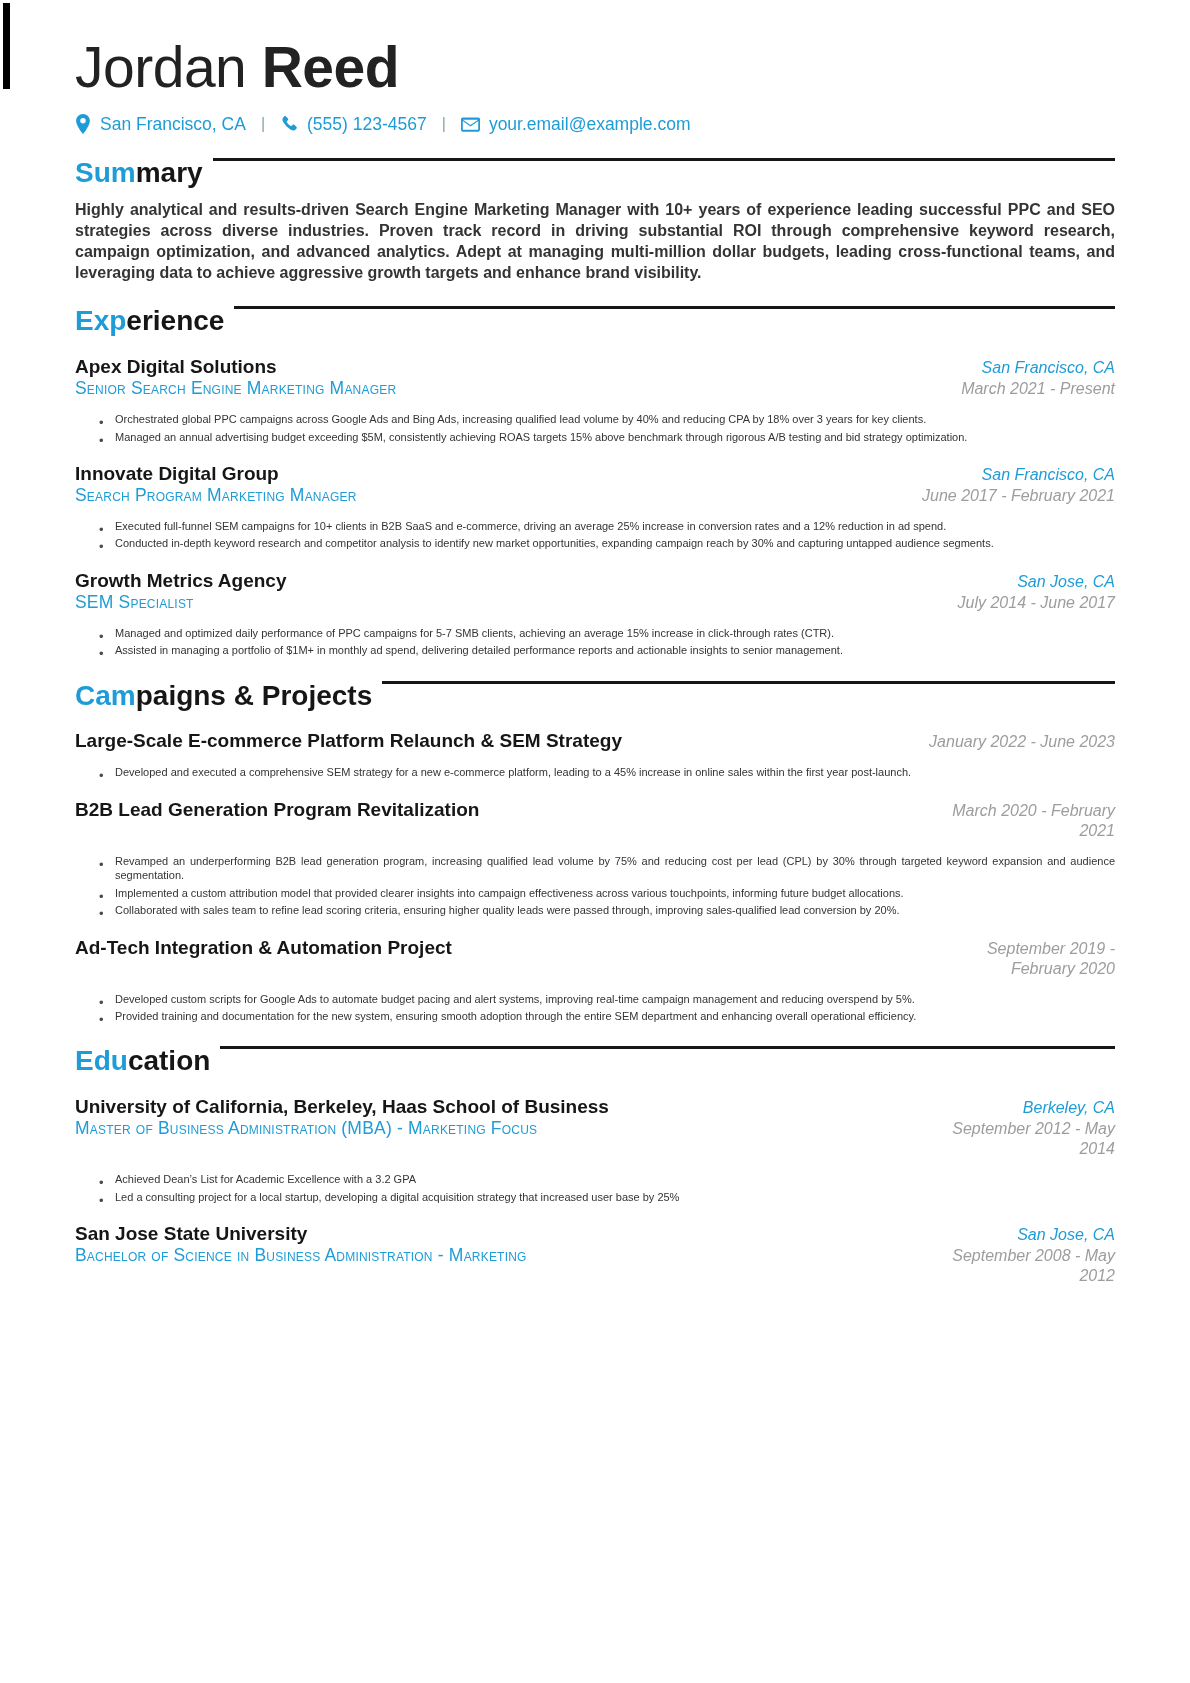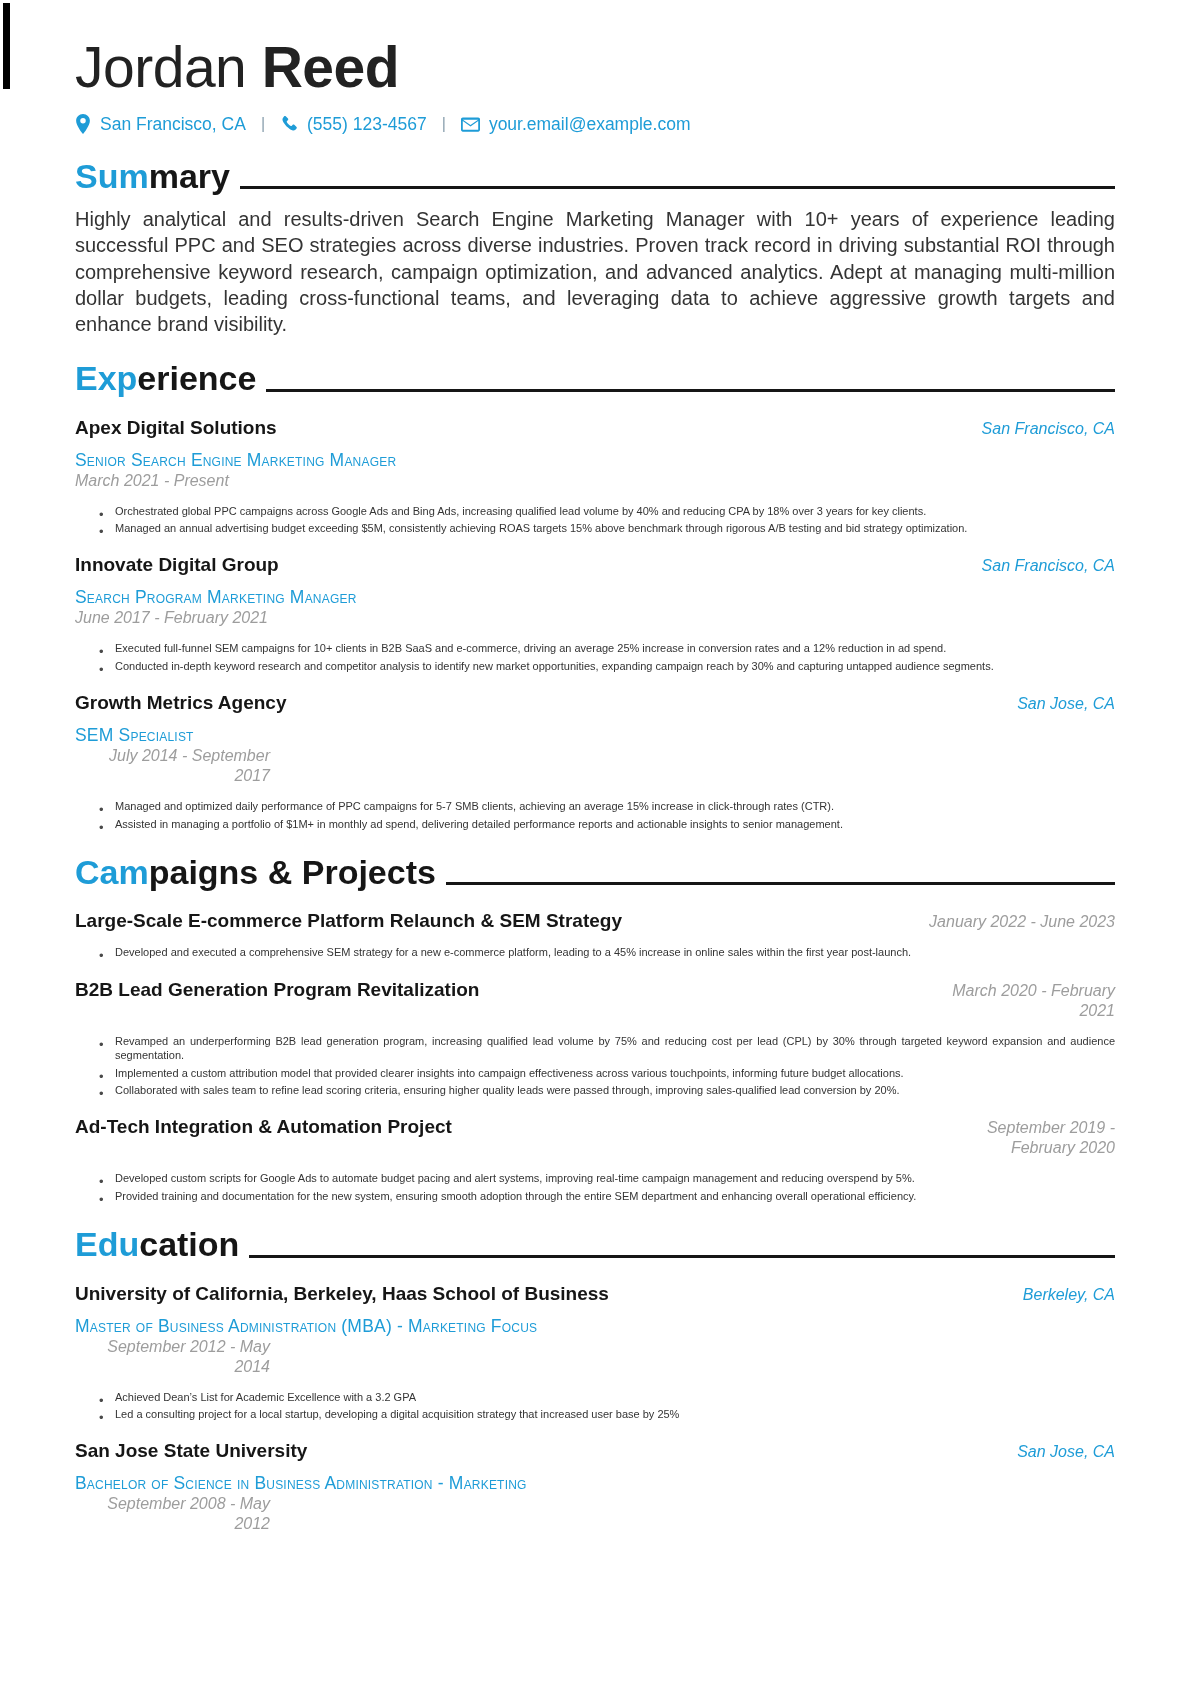--- a/index.html
+++ b/index.html
@@ -20,34 +20,34 @@
   
   .name { margin:0; font-size:57px; line-height:1.05; font-weight:400; color:#222; letter-spacing:-0.5px; }
   .name .last { font-weight:700; }
   .contact { display:flex; align-items:center; gap:15px; margin-top:16px; font-size:17.5px; color:var(--accent); }
   .contact .ci { display:inline-flex; align-items:center; gap:9px; }
   .contact .sep { color:#8ba0af; font-size:16px; }
   .contact svg { display:block; }
 
   
   .section { margin-top:23px; }
-  .section-heading { display:flex; align-items:flex-end; margin:0; font-size:34px; font-weight:700; color:var(--ink); line-height:1.1; }
+  .section-heading { display:flex; align-items:flex-start; margin:0; font-size:28px; font-weight:700; color:var(--ink); line-height:1.1; }
   .section-heading .accent { color:var(--accent); }
   .section-heading .rule { flex:1; border-bottom:3px solid var(--ink); margin-left:10px; margin-bottom:6px; }
 
-  .summary-text { margin:11px 0 0 0; font-size:20px; line-height:1.31; text-align:justify;
-    hyphens:auto; -webkit-hyphens:auto; }
+  .summary-text { margin:11px 0 0 0; font-size:16px; line-height:1.31; text-align:justify;
+    hyphens:auto;font-weight:bold; -webkit-hyphens:auto; }
 
   .entry { margin-top:19px; }
   .row { display:flex; justify-content:space-between; align-items:baseline; }
   .entry-title { font-size:19px; font-weight:700; color:var(--ink); }
   .right { flex:0 0 auto; max-width:195px; text-align:right; font-size:16px; line-height:1.25; }
   .right.loc { color:var(--accent); font-style:italic; }
   .right.dates { color:var(--muted); font-style:italic; }
-  .row2 { margin-top:11px;flex-direction:column; }
+  .row2 { margin-top:0; }
   .entry-subtitle.smallcaps { font-variant:small-caps; letter-spacing:0.2px; color:var(--accent); font-size:17.5px; font-weight:500; }
   .entry-subtitle.link { color:var(--accent); font-size:15.5px; cursor:pointer; }
 
   ul.bullets { margin:13px 0 0 0; padding:0 0 0 40px; }
   ul.bullets li { position:relative; list-style:none; font-size:11px; line-height:1.31; color:var(--body);
     text-align:justify; hyphens:auto; -webkit-hyphens:auto; margin-bottom:3px; }
   ul.bullets li::before { content:"\2022"; position:absolute; left:-16px; top:0; color:#4a4a4a; font-size:13px; line-height:21px; }
 </style>
 </head>
 <body>
@@ -134,21 +134,21 @@
               <li>Conducted in-depth keyword research and competitor analysis to identify new market opportunities, expanding campaign reach by 30% and capturing untapped audience segments.</li>
             </ul>
   </div>
           <div class="entry">
     <div class="row row1">
       <span class="entry-title">Growth Metrics Agency</span>
       <span class="row1-right right loc">San Jose, CA</span>
     </div>
     <div class="row row2">
       <span class="entry-subtitle smallcaps">SEM Specialist</span>
-      <span class="row2-right right dates">July 2014 - September 2017</span>
+      <span class="row2-right right dates">July 2014 - June 2017</span>
     </div>
     <ul class="bullets">
               <li>Managed and optimized daily performance of PPC campaigns for 5-7 SMB clients, achieving an average 15% increase in click-through rates (CTR).</li>
               <li>Assisted in managing a portfolio of $1M+ in monthly ad spend, delivering detailed performance reports and actionable insights to senior management.</li>
             </ul>
   </div>
         </div>
   </section>
       <section class="section">
     <h2 class="section-heading">

